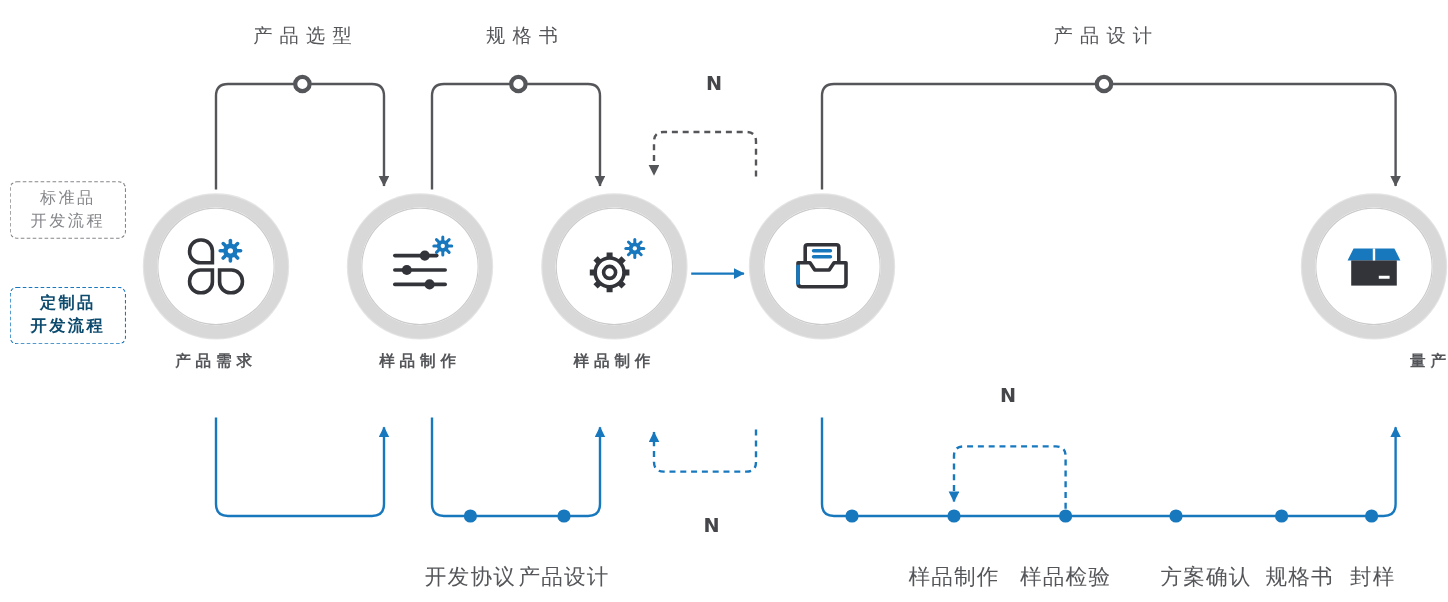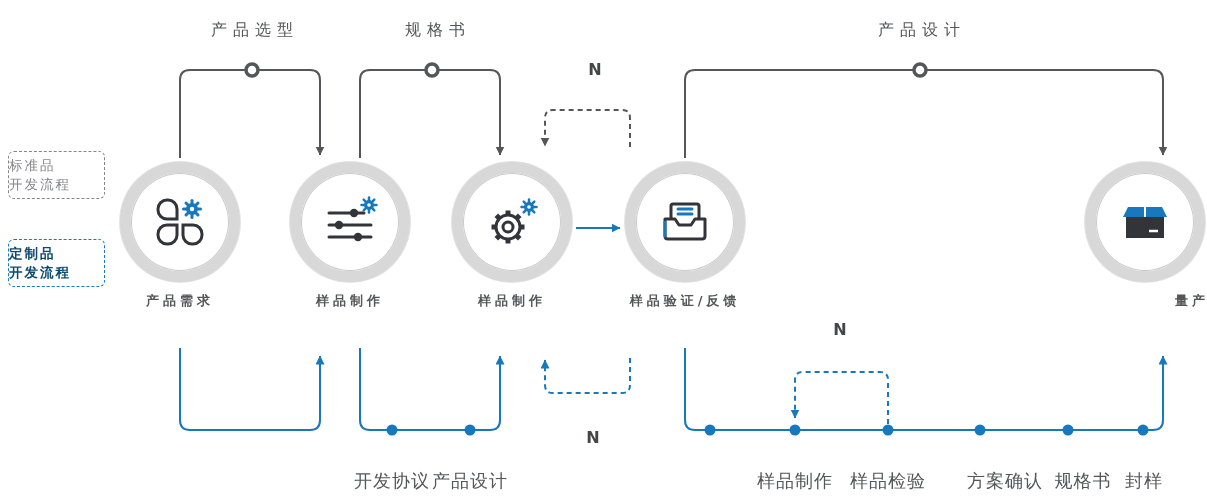--- a/index.html
+++ b/index.html
@@ -7,21 +7,21 @@
     position:relative;width:1207px;height:502px;background:#ffffff;overflow:hidden;
     font-family:"DejaVu Sans","Liberation Sans",sans-serif;
   }
   .overlay{position:absolute;left:0;top:0;}
   .lbl{position:absolute;transform:translateX(-50%);white-space:nowrap;}
   .lbl-top{font-size:16px;letter-spacing:6px;color:#55565a;text-align:center;}
   .lbl-stage{font-size:13px;font-weight:bold;letter-spacing:4px;color:#55565a;}
   .lbl-node{font-size:18px;letter-spacing:1px;color:#55565a;}
   .lbl-n{font-size:16px;font-weight:600;color:#45464a;letter-spacing:0;}
   .legend{
-    position:absolute;width:97px;box-sizing:border-box;
+    position:absolute;width:97px;text-align:center;box-sizing:border-box;
     border:1.5px dashed #85868a;border-radius:6px;padding:4px 0;
     font-size:13.5px;letter-spacing:2px;line-height:1.4;color:#85868a;
   }
   .legend-standard{left:8px;top:151px;}
   .legend-custom{left:8px;top:239px;border-color:#1878be;color:#0c4a6e;font-weight:bold;}
   .stage{
     position:absolute;width:120px;height:120px;border-radius:50%;
     background:#fff;border:11px solid #d8d8d8;box-sizing:border-box;
     box-shadow:inset 0 0 0 1px #cbcbcb, 0 0 0 1px #e4e4e4;
     display:flex;align-items:center;justify-content:center;
@@ -188,21 +188,20 @@
       <polygon points="11,13 45,13 50,23 6,23" fill="#1878be"></polygon>
       <rect x="9" y="23" width="38" height="21" fill="#33343a"></rect>
       <line x1="28" y1="13" x2="28" y2="23" stroke="#ffffff" stroke-width="2"></line>
       <line x1="32" y1="37" x2="41" y2="37" stroke="#ffffff" stroke-width="2.5"></line>
     </svg>
   </div>
 
   <div class="lbl lbl-stage" style="left:180px;top:292px">产品需求</div>
   <div class="lbl lbl-stage" style="left:350px;top:292px">样品制作</div>
   <div class="lbl lbl-stage" style="left:512px;top:292px">样品制作</div>
-  <div class="lbl lbl-stage" style="left:685px;top:292px">样品验证/反馈</div>
   <div class="lbl lbl-stage" style="left:1192px;top:292px">量产</div>
 
   <div class="lbl lbl-node" style="left:392px;top:469px">开发协议</div>
   <div class="lbl lbl-node" style="left:470px;top:469px">产品设计</div>
 
   <div class="lbl lbl-node" style="left:795px;top:469px">样品制作</div>
   <div class="lbl lbl-node" style="left:888px;top:469px">样品检验</div>
   <div class="lbl lbl-node" style="left:1005px;top:469px">方案确认</div>
   <div class="lbl lbl-node" style="left:1083px;top:469px">规格书</div>
   <div class="lbl lbl-node" style="left:1144px;top:469px">封样</div>

